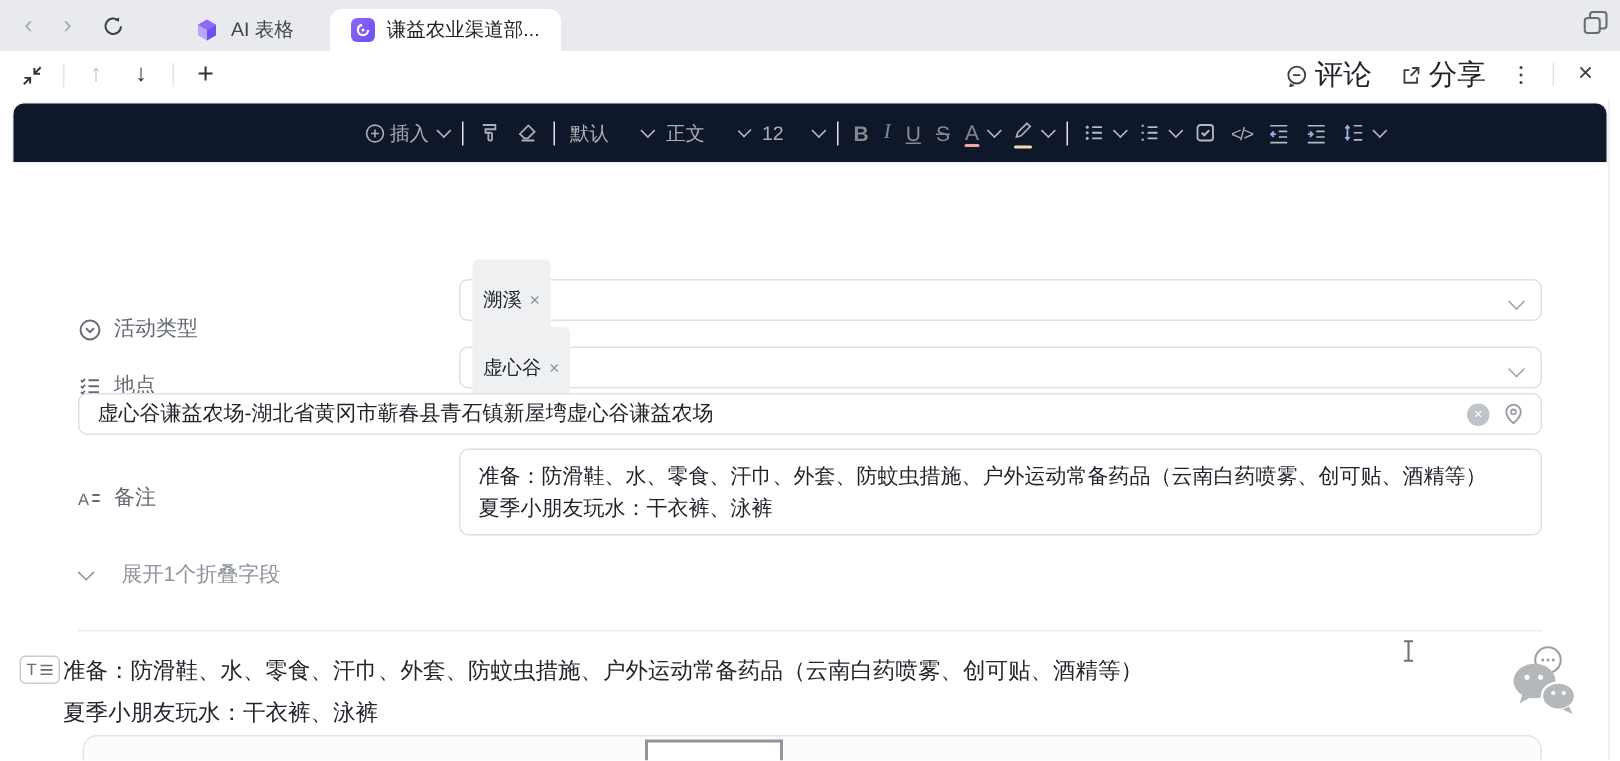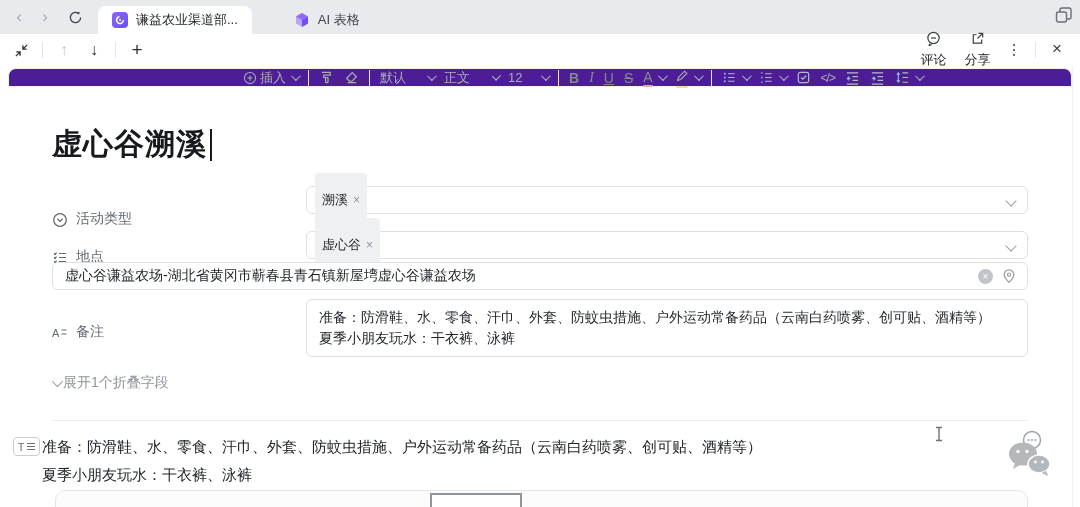--- a/index.html
+++ b/index.html
@@ -19,27 +19,27 @@
   .doc-logo { width:16px; height:16px; background:linear-gradient(135deg,#8a68f7,#6f4ef2); border-radius:4px; display:flex; align-items:center; justify-content:center; }
   .titlebar-right { margin-left:auto; margin-right:6px; }
 
   
   .rec-toolbar { position:absolute; left:0; top:34px; width:1080px; height:32px; background:#fff; display:flex; align-items:center; }
   .rt-left { display:flex; align-items:center; gap:4px; padding-left:8px; }
   .rt-ic { width:26px; height:24px; display:flex; align-items:center; justify-content:center; font-size:16px; color:#2e3238; }
   .rt-ic.dim { color:#c3c7cc; }
   .vdiv { width:1px; height:16px; background:#e3e5e8; margin:0 4px; }
   .rt-right { margin-left:auto; display:flex; align-items:center; gap:6px; padding-right:8px; }
-  .rt-btn { display:flex; align-items:center; gap:5px; font-size:13px; color:#1f2329; padding:3px 6px; border-radius:5px;flex-direction:column; }
+  .rt-btn { display:flex; align-items:center; gap:5px; font-size:19px; color:#1f2329; padding:3px 6px; border-radius:5px; }
   .dots3 { display:flex; flex-direction:column; gap:2.5px; padding:4px 10px; }
   .dots3 i { width:2.5px; height:2.5px; border-radius:50%; background:#3c4045; }
   .close-x { font-size:17px; color:#3a3e44; padding:0 10px 2px 6px; }
 
   
-  .fmt-bar { position:absolute; left:8px; top:68px; width:1064px; height:19px; background:#4c1d95; border:1px solid #eef0f2; border-radius:8px 8px 0 0; display:flex; align-items:center; }
+  .fmt-bar { position:absolute; left:8px; top:68px; width:1064px; height:41px; background:#0f172a; border:1px solid #eef0f2; border-radius:8px 8px 0 0; display:flex; align-items:center; }
   .fmt-row { display:flex; align-items:center; gap:2px; margin-left:230px; }
   .fmt-item { display:flex; align-items:center; gap:3px; color:#a9aeb4; font-size:13px; padding:2px 4px; white-space:nowrap; }
   .fmt-item.darker { color:#84898f; }
   .chev { width:7px; height:7px; display:inline-block; border-right:1.4px solid #b8bcc2; border-bottom:1.4px solid #b8bcc2; transform:rotate(45deg) translateY(-2px); margin-left:2px; }
   .fmt-glyph { font-size:14px; }
   .fmt-glyph.b { font-weight:bold; }
   .fmt-glyph.i { font-style:italic; font-family:"Liberation Serif",serif; }
   .fmt-glyph.u { text-decoration:underline; }
   .fmt-glyph.s { text-decoration:line-through; }
   .A-color { position:relative; padding-bottom:1px; }
@@ -58,21 +58,21 @@
   .f-box.h28 { height:28px; }
   .f-box.h58 { height:58px; align-items:flex-start; }
   .tag { display:flex; align-items:center; gap:5px; background:#eef0f2; border-radius:4px; padding:18px 7px; margin-left:8px; font-size:13px; color:#1f2329; }
   .tag .x { color:#8f959e; font-size:12px; }
   .box-chev { position:absolute; right:12px; top:10px; width:8px; height:8px; border-right:1.5px solid #9aa0a6; border-bottom:1.5px solid #9aa0a6; transform:rotate(45deg); }
   .addr-text { font-size:14px; color:#1f2329; margin-left:12px; white-space:nowrap; overflow:hidden; }
   .addr-icons { position:absolute; right:10px; top:5px; display:flex; gap:8px; align-items:center; }
   .clear-btn { width:15px; height:15px; border-radius:50%; background:#c0c4c9; color:#fff; font-size:10px; line-height:15px; text-align:center; }
   .note-lines { margin:7px 12px; font-size:14px; color:#1f2329; line-height:21px; }
 
-  .expand-link { position:absolute; left:52px; top:374px; display:flex; align-items:center; gap:3px; color:#8f959e; font-size:14px; }
+  .expand-link { position:absolute; left:52px; top:374px; display:flex; align-items:center; gap:21px; color:#8f959e; font-size:14px; }
   .expand-chev { width:8px; height:8px; border-right:1.6px solid #8f959e; border-bottom:1.6px solid #8f959e; transform:rotate(45deg) translateY(-2px); }
 
   .hdivider { position:absolute; left:52px; top:420px; width:976px; height:1px; background:#ebedf0; }
 
   
   .block-handle { position:absolute; left:13px; top:437px; width:27px; height:19px; border:1px solid #c9ccd1; border-radius:4px; display:flex; align-items:center; justify-content:center; gap:3px; color:#6b6f75; font-size:11px; background:#fff; }
   .hlines { width:8px; height:7px; background:linear-gradient(#6b6f75 1px,transparent 1px); background-size:8px 3px; }
   .doc-p { position:absolute; left:42px; font-size:15px; color:#22262c; white-space:nowrap; }
   .doc-p.p1 { top:438px; }
   .doc-p.p2 { top:466px; }
@@ -93,37 +93,37 @@
 
   <div class="titlebar">
     <div class="nav-btn">‹</div>
     <div class="nav-btn fwd">›</div>
     <div class="reload">
       <svg width="15" height="15" viewBox="0 0 16 16">
           <path d="M13.5 8a5.5 5.5 0 1 1-1.6-3.9" fill="none" stroke="#3c4045" stroke-width="1.4"></path>
           <path d="M12.2 1.6 12 4.6 9.2 3.7z" fill="#3c4045"></path>
         </svg>
     </div>
-    <div class="tab active">
-      <span class="doc-logo">
-        <svg width="10" height="10" viewBox="0 0 10 10">
-            <circle cx="5" cy="5" r="3.4" fill="none" stroke="#fff" stroke-width="1.5" stroke-dasharray="15 6"></circle>
-            <circle cx="5" cy="5" r="1" fill="#fff"></circle>
-          </svg>
-      </span>
-      <span>谦益农业渠道部...</span>
-    </div>
     <div class="tab inactive">
       <svg class="base-logo" viewBox="0 0 16 16">
         <path d="M8 1 14 4.5 14 11.5 8 15 2 11.5 2 4.5Z" fill="#b9a6f8"></path>
         <path d="M8 1 14 4.5 8 8 2 4.5Z" fill="#8d6bf5"></path>
         <path d="M8 8 14 4.5 14 11.5 8 15Z" fill="#6f4ef2"></path>
       </svg>
       <span>AI 表格</span>
     </div>
+    <div class="tab active">
+      <span class="doc-logo">
+        <svg width="10" height="10" viewBox="0 0 10 10">
+            <circle cx="5" cy="5" r="3.4" fill="none" stroke="#fff" stroke-width="1.5" stroke-dasharray="15 6"></circle>
+            <circle cx="5" cy="5" r="1" fill="#fff"></circle>
+          </svg>
+      </span>
+      <span>谦益农业渠道部...</span>
+    </div>
     <div class="titlebar-right">
       <svg width="20" height="20" viewBox="0 0 20 20">
         <rect x="6" y="3" width="11" height="11" rx="2" fill="none" stroke="#6b6f75" stroke-width="1.4"></rect>
         <rect x="2.5" y="7" width="10" height="10" rx="2" fill="#e8eaee" stroke="#6b6f75" stroke-width="1.4"></rect>
       </svg>
     </div>
   </div>
 
   <div class="rec-toolbar">
     <div class="rt-left">
@@ -265,24 +265,20 @@
       <div class="fmt-item">
         <svg width="15" height="15" viewBox="0 0 16 16">
             <path d="M8 3h6M8 8h6M8 13h6" stroke="#b3bac2" stroke-width="1.2"></path>
             <path d="M3.5 3.5v9M2 5 3.5 3.2 5 5M2 11 3.5 12.8 5 11" fill="none" stroke="#8fb4e3" stroke-width="1.3"></path>
           </svg>
           <i class="chev"></i>
       </div>
     </div>
   </div>
 
-  <div class="doc-title">
-    <span>虚心谷溯溪</span>
-    <span class="caret"></span>
-  </div>
 
   <div class="field-row" style="top:186px;">
     <div class="f-label">
       <svg width="16" height="16" viewBox="0 0 16 16">
           <circle cx="8" cy="8" r="6.3" fill="none" stroke="#646a73" stroke-width="1.3"></circle>
           <path d="M5.4 6.8 8 9.4 10.6 6.8" fill="none" stroke="#646a73" stroke-width="1.3"></path>
         </svg>
       <span>活动类型</span>
     </div>
     <div class="f-box h28">

